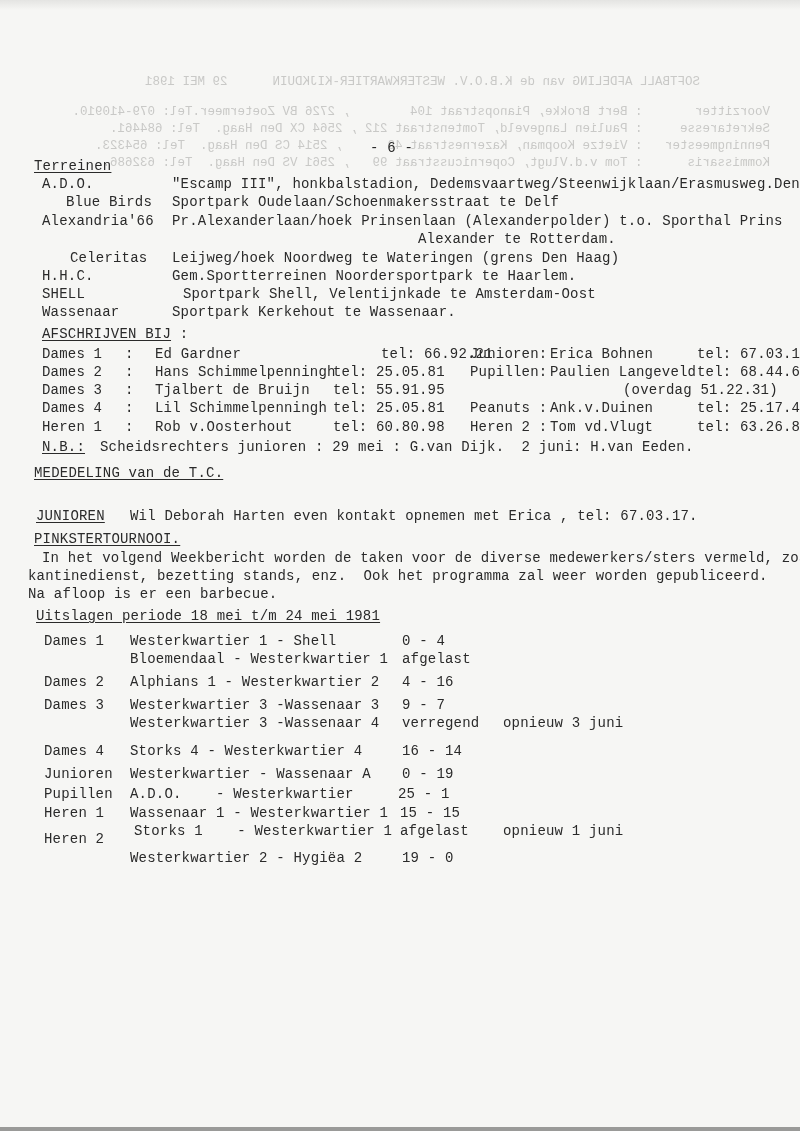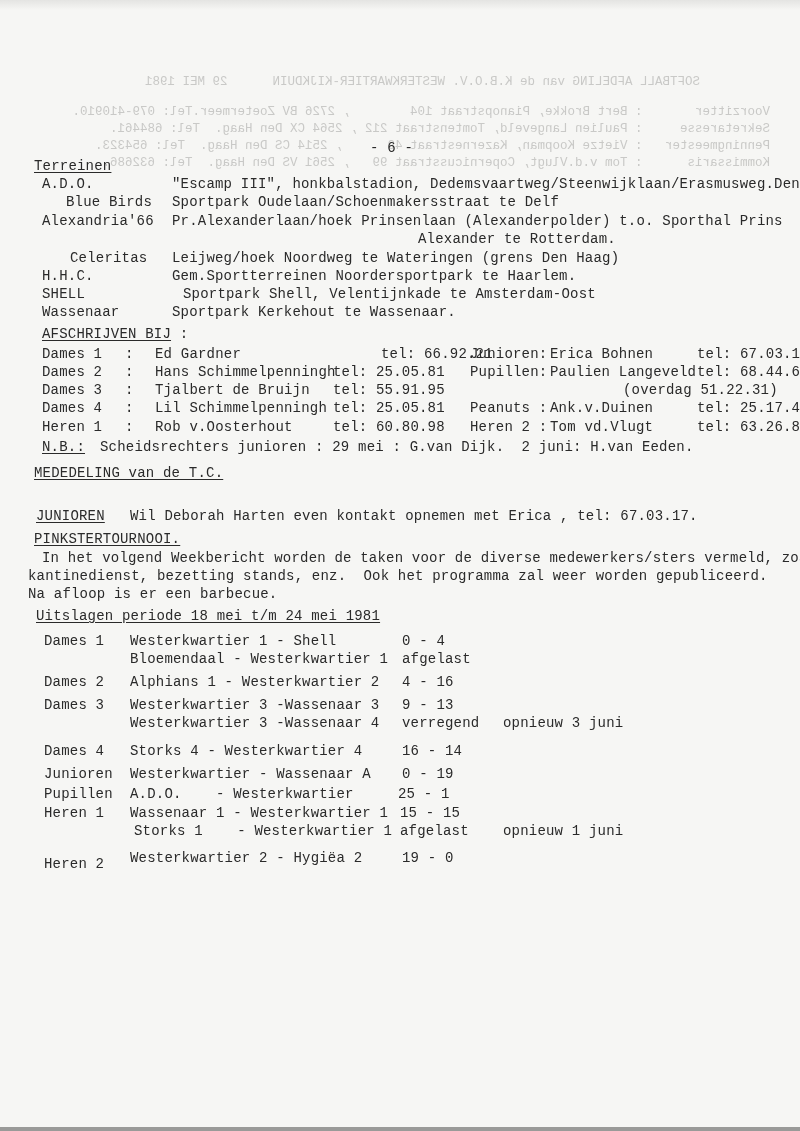--- a/index.html
+++ b/index.html
@@ -132,21 +132,21 @@
       <div class="t" style="top:651px;left:402px;">afgelast</div>
     </div>
     <div>
       <div class="t" style="top:674px;left:44px;">Dames 2</div>
       <div class="t" style="top:674px;left:130px;">Alphians 1 - Westerkwartier 2</div>
       <div class="t" style="top:674px;left:402px;">4 - 16</div>
     </div>
     <div>
       <div class="t" style="top:697px;left:44px;">Dames 3</div>
       <div class="t" style="top:697px;left:130px;">Westerkwartier 3 -Wassenaar 3</div>
-      <div class="t" style="top:697px;left:402px;">9 - 13</div>
+      <div class="t" style="top:697px;left:402px;">9 - 7</div>
     </div>
     <div>
       <div class="t" style="top:715px;left:130px;">Westerkwartier 3 -Wassenaar 4</div>
       <div class="t" style="top:715px;left:402px;">verregend</div>
       <div class="t" style="top:715px;left:503px;">opnieuw 3 juni</div>
     </div>
     <div>
       <div class="t" style="top:743px;left:44px;">Dames 4</div>
       <div class="t" style="top:743px;left:130px;">Storks 4 - Westerkwartier 4</div>
       <div class="t" style="top:743px;left:402px;">16 - 14</div>
@@ -165,20 +165,20 @@
       <div class="t" style="top:805px;left:44px;">Heren 1</div>
       <div class="t" style="top:805px;left:130px;">Wassenaar 1 - Westerkwartier 1</div>
       <div class="t" style="top:805px;left:400px;">15 - 15</div>
     </div>
     <div>
       <div class="t" style="top:823px;left:134px;">Storks 1    - Westerkwartier 1</div>
       <div class="t" style="top:823px;left:400px;">afgelast</div>
       <div class="t" style="top:823px;left:503px;">opnieuw 1 juni</div>
     </div>
     <div>
-      <div class="t" style="top:856px;left:44px;">Heren 2</div>
+      <div class="t" style="top:831px;left:44px;">Heren 2</div>
       <div class="t" style="top:850px;left:130px;">Westerkwartier 2 - Hygiëa 2</div>
       <div class="t" style="top:850px;left:402px;">19 - 0</div>
     </div>
   </div>
 
   <div class="page-edge-bottom"></div>
 </div>
 
 </body></html>

